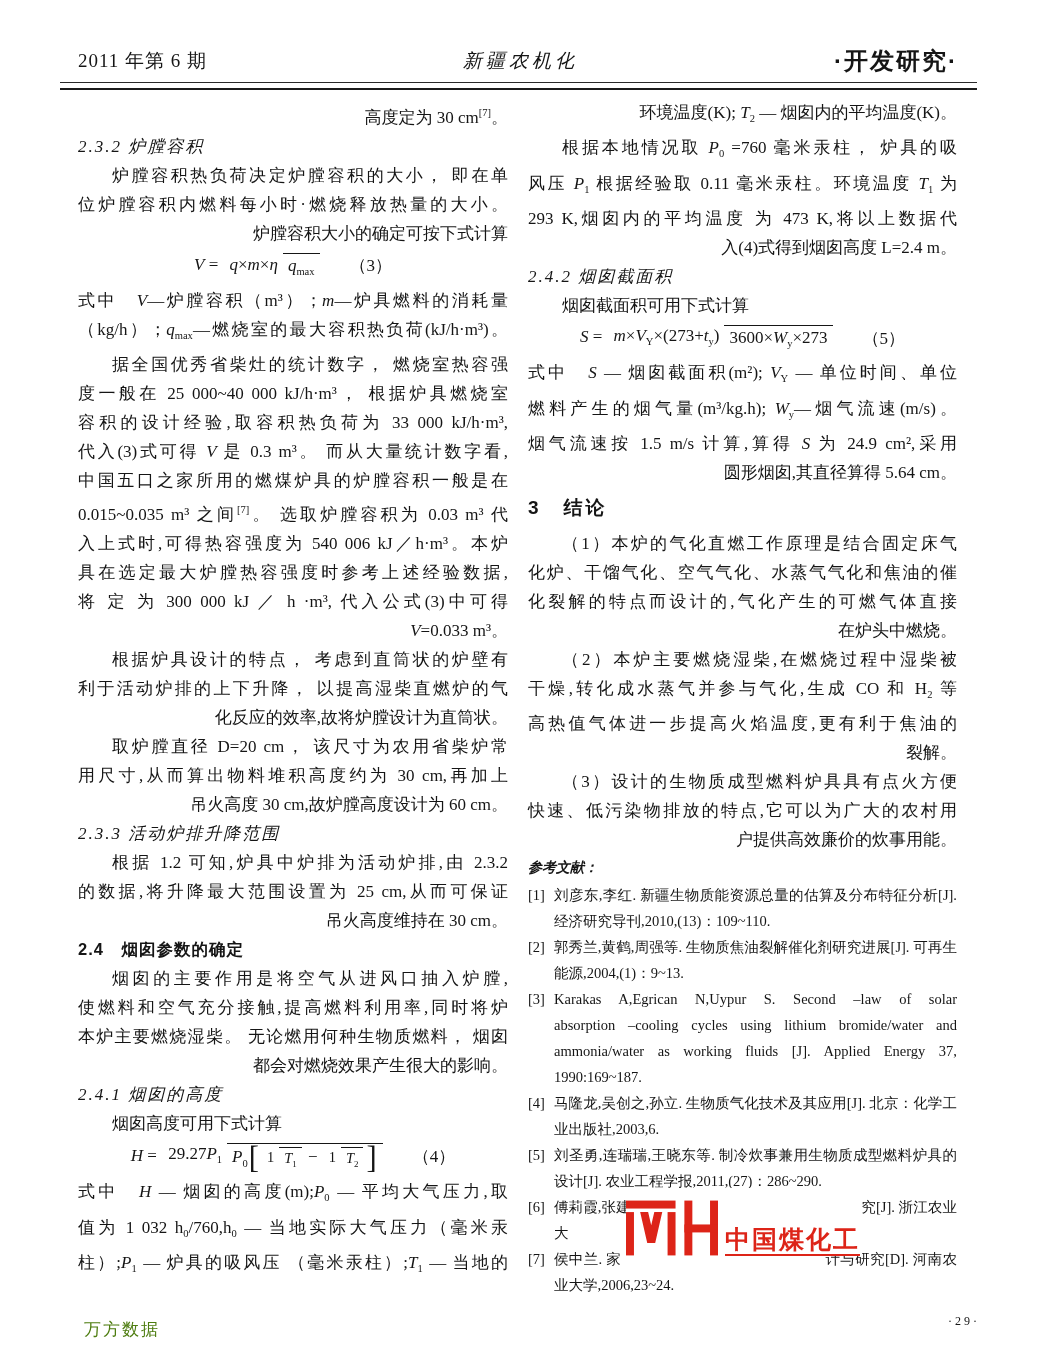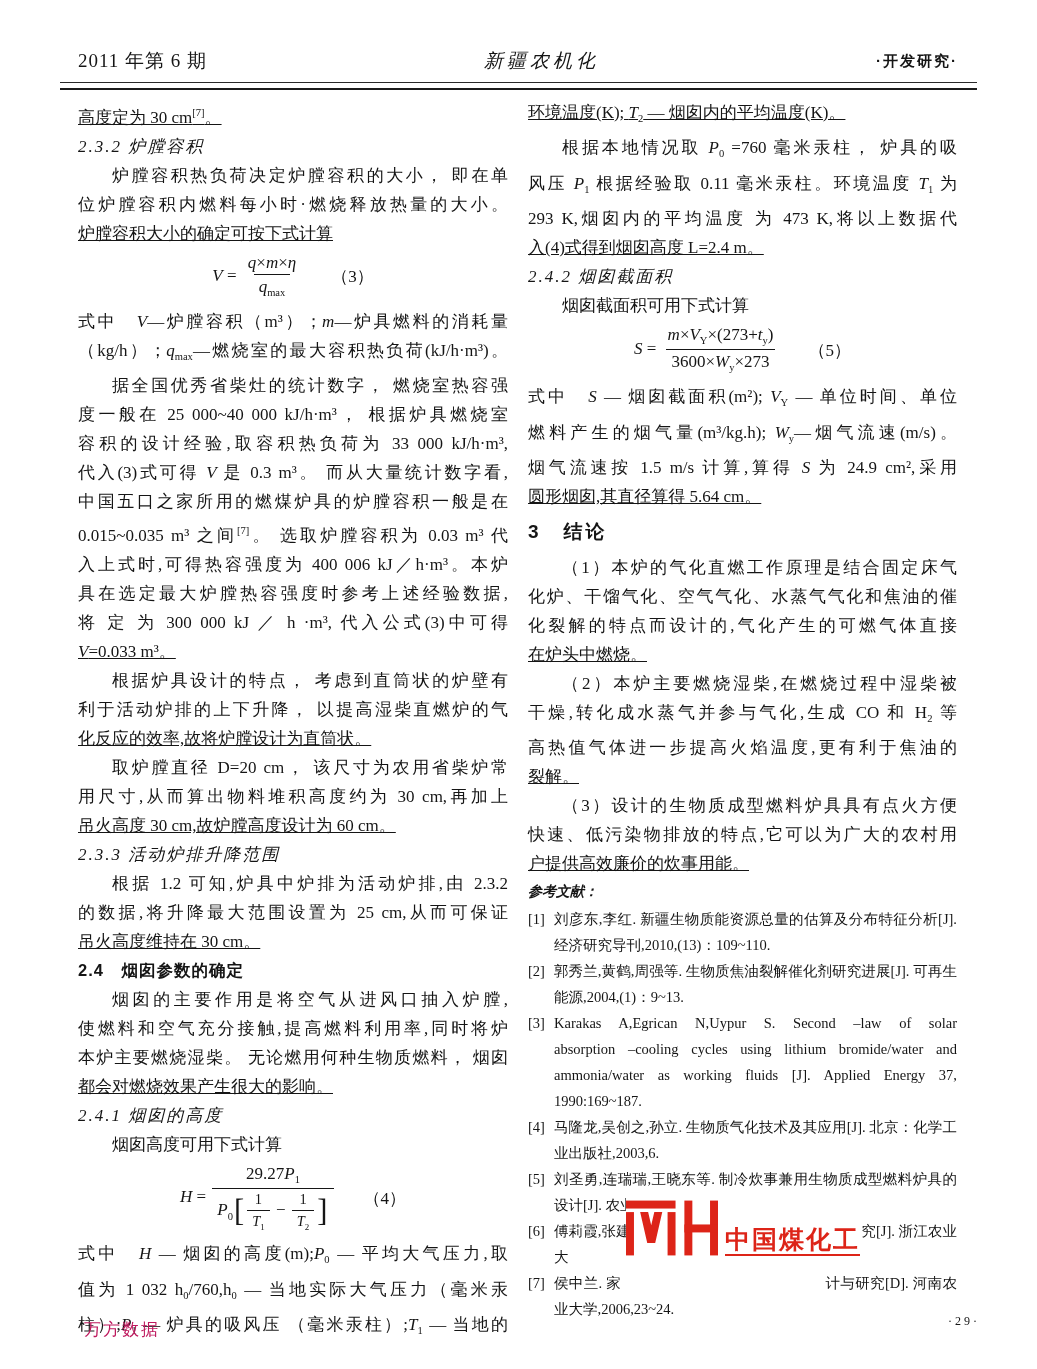--- a/index.html
+++ b/index.html
@@ -7,47 +7,47 @@
     width:1037px;height:1369px;position:relative;background:#ffffff;
     font-family:"Liberation Serif","DejaVu Serif",serif;color:#151515;
     overflow:hidden;
   }
   .page{position:absolute;inset:0;}
   
   .hdr{position:absolute;left:78px;top:46px;width:880px;height:30px;
        display:flex;justify-content:space-between;align-items:center;}
   .hdr .issue{font-size:19px;letter-spacing:1px;}
   .hdr .journal{font-size:19px;letter-spacing:4px;font-style:italic;}
-  .hdr .coltag{font-size:15px;font-weight:bold;letter-spacing:2px;
+  .hdr .coltag{font-size:24px;font-weight:bold;letter-spacing:2px;
        font-family:"Liberation Sans","DejaVu Sans",sans-serif;}
   .hrule{position:absolute;left:60px;top:82px;width:917px;height:5px;
        border-top:1px solid #2a2a2a;border-bottom:2px solid #1c1c1c;}
   
   .col{position:absolute;top:98px;}
   .col-left{left:78px;width:430px;}
   .col-right{left:528px;width:429px;}
   .ln{font-size:17px;line-height:29px;white-space:normal;}
   .ln.body,.ln.ind{text-align:justify;text-align-last:justify;}
-  .ln.end{text-align:left;text-decoration:underline;}
+  .ln.end{text-align:right;}
   .ln.ind,.ln.end.ind{text-indent:2em;}
   .ln.endind{text-align:left;text-indent:2em;}
   .ln.hk{font-style:italic;letter-spacing:2px;}
   .ln.hb{font-weight:bold;letter-spacing:1px;
         font-family:"Liberation Sans","DejaVu Sans",sans-serif;font-size:16.5px;}
   .ln.hs{font-weight:bold;font-size:19px;line-height:42px;letter-spacing:3px;
         font-family:"Liberation Sans","DejaVu Sans",sans-serif;}
   .ln.refh{font-weight:bold;font-size:14px;line-height:28px;font-style:italic;}
   
   .ln.frm{display:flex;align-items:center;justify-content:center;
         padding:5px 0 7px 0;line-height:1.25;}
   .eqtag{margin-left:28px;font-size:17px;}
   .vr{font-style:italic;}
   sub{font-size:0.62em;}
   sup{font-size:0.62em;}
-  .fr{display:inline-flex;flex-direction:column;align-items:center;
+  .fr{display:inline-flex;flex-direction:row;align-items:center;
       vertical-align:middle;margin:0 2px;}
   .fr .n{display:block;padding:0 5px 1px;line-height:1.2;}
   .fr .d{display:block;border-top:1.6px solid #161616;padding:2px 5px 0;line-height:1.2;}
   .fr .fr{font-size:0.85em;}
   .br{font-size:1.8em;line-height:0.8;vertical-align:middle;margin:0 1px;font-weight:300;}
   .gap{display:inline-block;height:1px;}
   
   .ln.ref{position:relative;padding-left:26px;font-size:14.5px;line-height:26px;
         text-align:justify;}
   .ln.ref .lbl{position:absolute;left:0;top:0;}
@@ -56,21 +56,21 @@
   .wm{position:absolute;left:626px;top:1188px;width:236px;height:68px;
       background:#ffffff;display:flex;align-items:flex-end;z-index:5;}
   .wm-logo{flex:0 0 auto;margin-top:2px;}
   .wm-right{margin-left:7px;display:flex;flex-direction:column;}
   .wm-cn{font-size:25px;font-weight:600;letter-spacing:2px;line-height:28px;
       font-family:"Liberation Sans","DejaVu Sans",sans-serif;
       border-bottom:2.5px solid;padding-bottom:1px;}
   .wm-en{font-size:19px;letter-spacing:5px;line-height:24px;margin-top:2px;
       font-family:"Liberation Sans","DejaVu Sans",sans-serif;}
   
-  .ft-wanfang{position:absolute;left:84px;top:1318px;font-size:17px;color:#be185d;
+  .ft-wanfang{position:absolute;left:84px;top:1318px;font-size:17px;color:#4d7c0f;
       font-family:"Liberation Sans","DejaVu Sans",sans-serif;letter-spacing:2px;}
   .ft-page{position:absolute;left:948px;top:1314px;font-size:12px;letter-spacing:3px;}
 </style>
 </head>
 <body>
 
 <div class="page">
 
   <div class="hdr">
     <span class="issue">2011 年第 6 期</span>
@@ -93,21 +93,21 @@
         <span class="eqtag">（3）</span>
       </div>
       <div class="ln body">式中　<span class="vr">V</span>—炉膛容积（m³）；<span class="vr">m</span>—炉具燃料的消耗量</div>
       <div class="ln body">（kg/h）；<span class="vr">q</span><sub>max</sub>—燃烧室的最大容积热负荷(kJ/h·m³)。</div>
       <div class="ln ind">据全国优秀省柴灶的统计数字， 燃烧室热容强</div>
       <div class="ln body">度一般在 25 000~40 000 kJ/h·m³， 根据炉具燃烧室</div>
       <div class="ln body">容积的设计经验,取容积热负荷为 33 000 kJ/h·m³,</div>
       <div class="ln body">代入(3)式可得 <span class="vr">V</span> 是 0.3 m³。 而从大量统计数字看,</div>
       <div class="ln body">中国五口之家所用的燃煤炉具的炉膛容积一般是在</div>
       <div class="ln body">0.015~0.035 m³ 之间<sup>[7]</sup>。 选取炉膛容积为 0.03 m³ 代</div>
-      <div class="ln body">入上式时,可得热容强度为 400 006 kJ／h·m³。本炉</div>
+      <div class="ln body">入上式时,可得热容强度为 540 006 kJ／h·m³。本炉</div>
       <div class="ln body">具在选定最大炉膛热容强度时参考上述经验数据,</div>
       <div class="ln body">将 定 为 300 000 kJ ／ h ·m³, 代入公式(3)中可得</div>
       <div class="ln end"><span class="vr">V</span>=0.033 m³。</div>
       <div class="ln ind">根据炉具设计的特点， 考虑到直筒状的炉壁有</div>
       <div class="ln body">利于活动炉排的上下升降， 以提高湿柴直燃炉的气</div>
       <div class="ln end">化反应的效率,故将炉膛设计为直筒状。</div>
       <div class="ln ind">取炉膛直径 D=20 cm， 该尺寸为农用省柴炉常</div>
       <div class="ln body">用尺寸,从而算出物料堆积高度约为 30 cm,再加上</div>
       <div class="ln end">吊火高度 30 cm,故炉膛高度设计为 60 cm。</div>
       <div class="ln hk">2.3.3  活动炉排升降范围</div>

